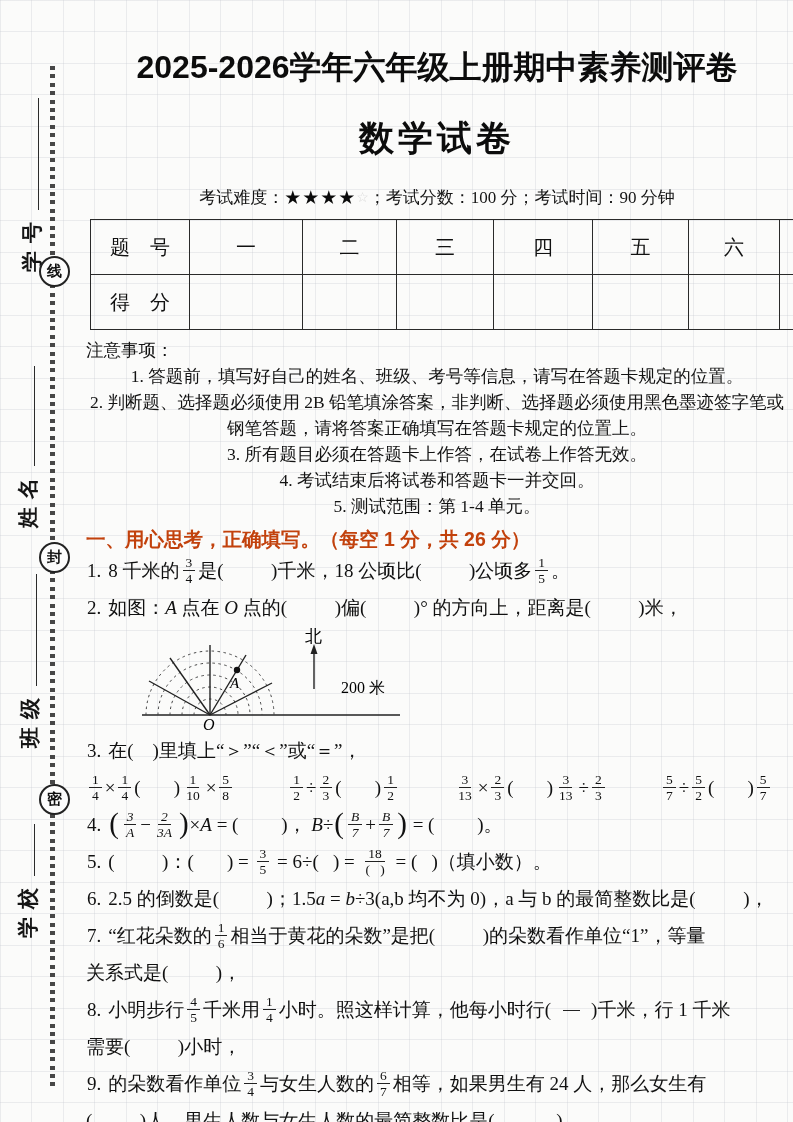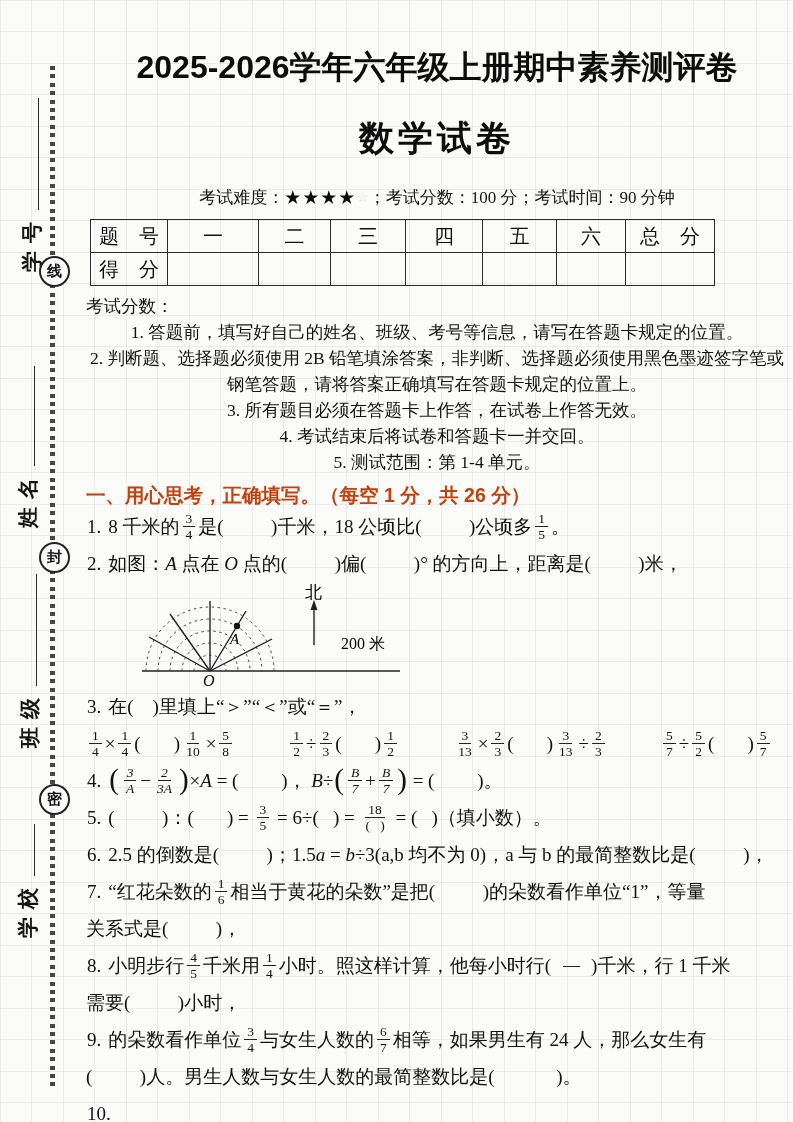--- a/index.html
+++ b/index.html
@@ -27,21 +27,21 @@
   .title{font-family:"Liberation Sans","DejaVu Sans",sans-serif;font-weight:900;font-size:32px;
     line-height:1.1;text-align:center;letter-spacing:0px;color:#0c0c0c;}
   .subtitle{font-family:Liberation Serif, serif;font-weight:900;font-size:35px;
     text-align:center;letter-spacing:4px;margin-top:30px;color:#0c0c0c;}
   .meta{margin-top:24px;text-align:center;font-size:17px;font-weight:400;color:#151515;}
   .stars{font-size:19px;letter-spacing:1px;color:#0a0a0a;vertical-align:-1px;}
   .star-faint{color:#bdbdbd;opacity:.55;font-size:14px;vertical-align:1px;}
   .score-table{border-collapse:collapse;table-layout:fixed;width:616px;margin:10px 0 0 4px;
     font-family:"Liberation Sans","DejaVu Sans",sans-serif;}
   .score-table td{border:1.7px solid #2a2a2a;height:32px;text-align:center;
-    font-size:20px;font-weight:500;color:#111;padding:0;}
+    font-size:20px;font-weight:500;color:#111;padding:11px;}
   .score-table .c0{width:76px}.score-table .c1{width:90px}.score-table .c2{width:71px}
   .score-table .c3{width:74px}.score-table .c4{width:76px}.score-table .c5{width:73px}
   .score-table .c6{width:68px}.score-table .c7{width:88px}
   .notice{margin-top:7px;font-size:17.5px;line-height:26px;color:#131313;}
   .notice-item{text-align:center;}
   .sec-head{margin-top:7px;font-family:Liberation Sans, sans-serif;
     font-weight:700;font-size:19.5px;color:#c2410c;line-height:26px;}
   .qline{line-height:37px;white-space:nowrap;font-size:19px;}
   .qnum{display:inline-block;margin:0 7px 0 1px;}
   .it{font-style:italic;}
@@ -97,21 +97,21 @@
             <td class="c3"></td>
             <td class="c4"></td>
             <td class="c5"></td>
             <td class="c6"></td>
             <td class="c7"></td>
           </tr>
       </tbody>
     </table>
 
     <div class="notice">
-      <div class="notice-title">考试分数：</div>
+      <div class="notice-title">注意事项：</div>
       <div>
           <div class="notice-item">1. 答题前，填写好自己的姓名、班级、考号等信息，请写在答题卡规定的位置。</div>
           <div class="notice-item">2. 判断题、选择题必须使用 2B 铅笔填涂答案，非判断、选择题必须使用黑色墨迹签字笔或钢笔答题，请将答案正确填写在答题卡规定的位置上。</div>
           <div class="notice-item">3. 所有题目必须在答题卡上作答，在试卷上作答无效。</div>
           <div class="notice-item">4. 考试结束后将试卷和答题卡一并交回。</div>
           <div class="notice-item">5. 测试范围：第 1-4 单元。</div>
         </div>
     </div>
 
     <div class="sec-head">一、用心思考，正确填写。（每空 1 分，共 26 分）</div>

